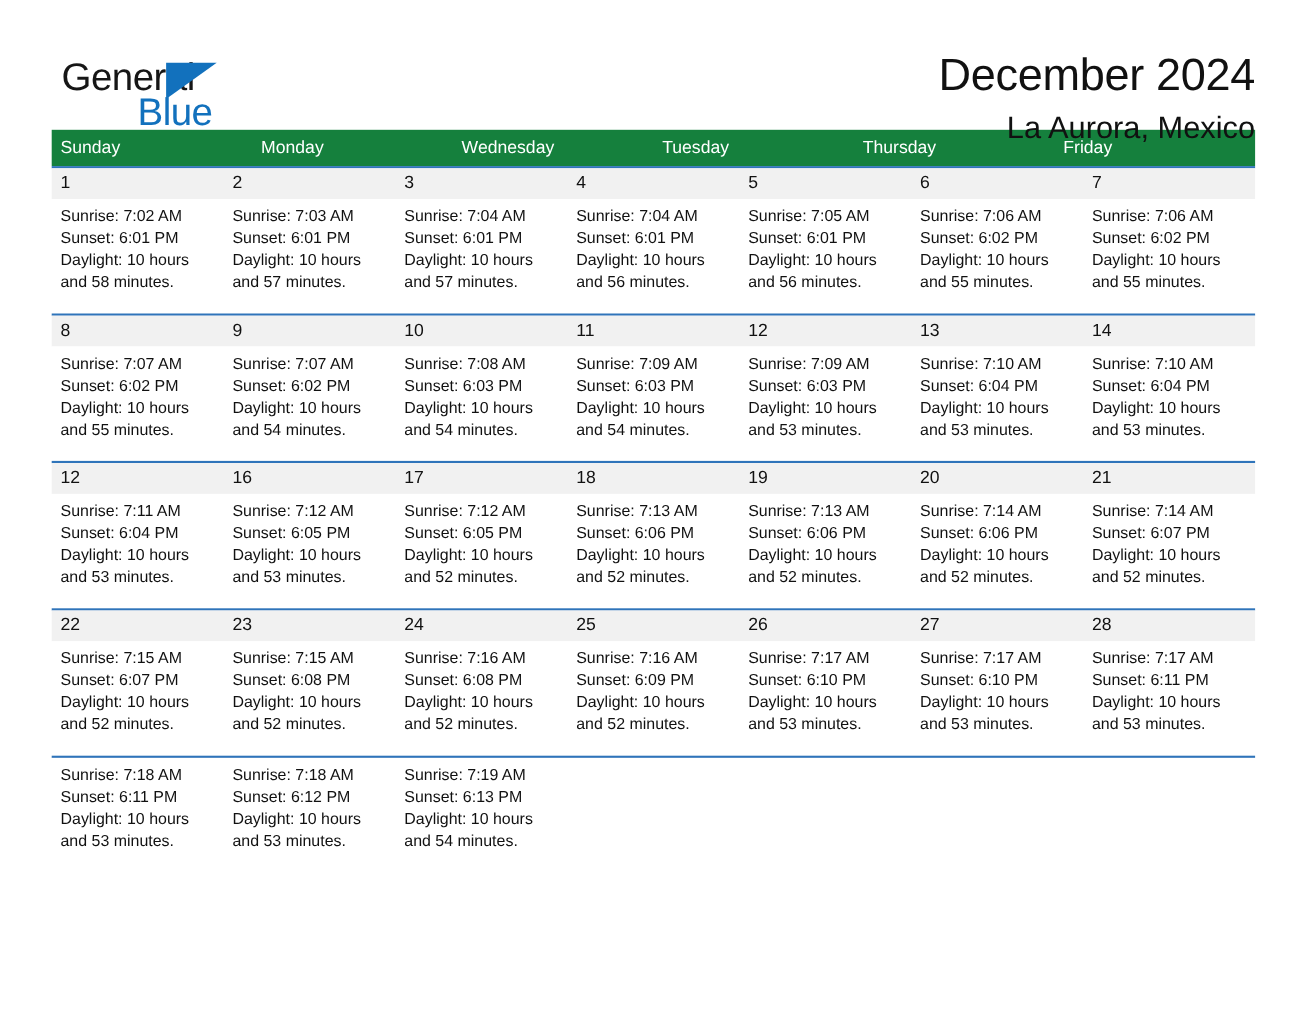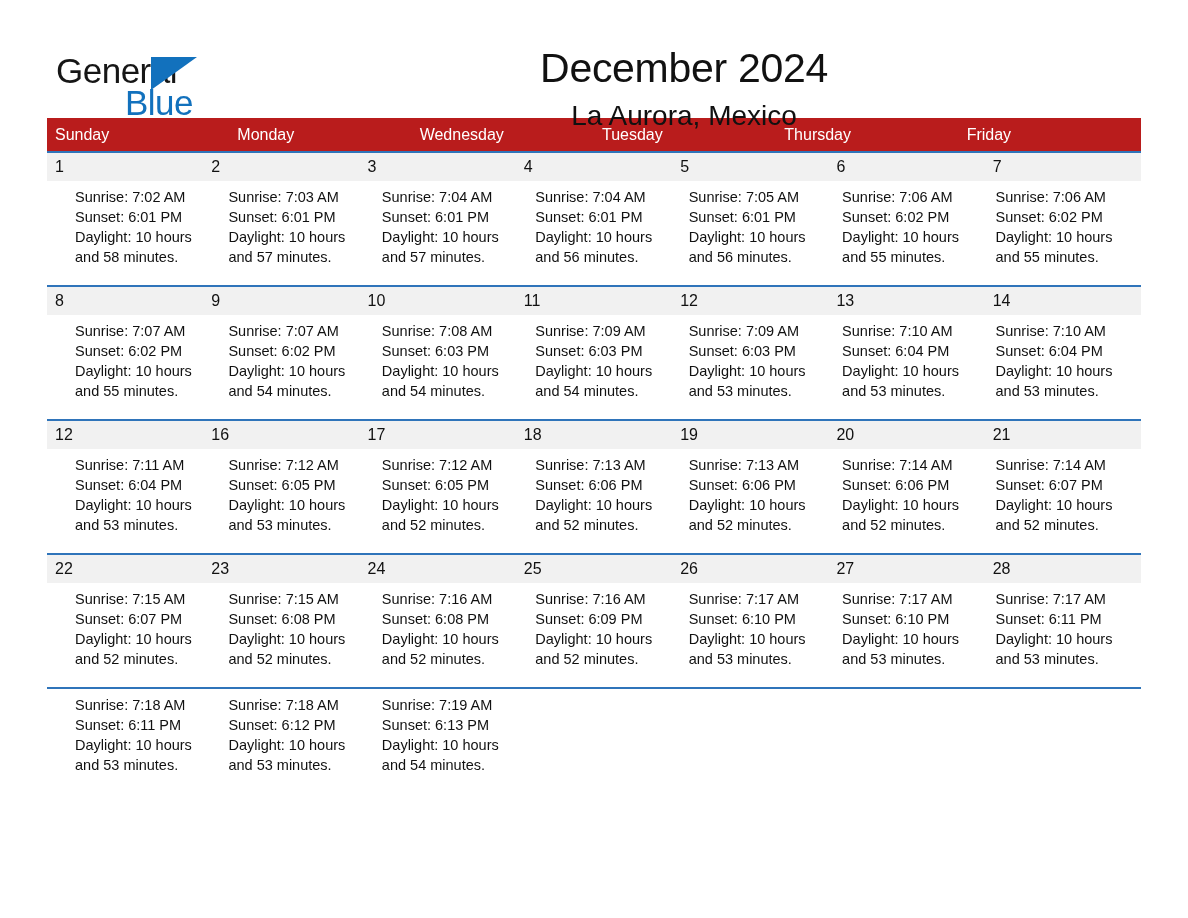--- a/index.html
+++ b/index.html
@@ -62,21 +62,21 @@
   .brand-triangle {
     position: absolute;
     left: 104px;
     top: 13px;
     width: 0;
     height: 0;
     border-top: 33px solid #1271bd;
     border-right: 46px solid transparent;
   }
   .title-block {
-    text-align: center;
+    text-align: right;
     flex: 1 1 auto;
     padding-top: 0px;
   }
   .cal-title {
     font-size: 41px;
     line-height: 48px;
     color: #111111;
     letter-spacing: -0.3px;
     font-family: "Liberation Sans", sans-serif;
   }
@@ -88,21 +88,21 @@
     font-family: "Liberation Sans", sans-serif;
   }
 
   
   .calendar {
     margin-top: 6px;
     width: 1094px;
   }
   .weekday-header {
     display: flex;
-    background: #b91c1c;
+    background: #15803d;
     height: 33px;
   }
   .weekday-cell {
     flex: 1 1 0;
     color: #ffffff;
     font-size: 16px;
     line-height: 33px;
     padding-left: 8px;
     box-sizing: border-box;
     white-space: nowrap;
@@ -126,21 +126,20 @@
     font-size: 16px;
     line-height: 28px;
     padding-left: 8px;
     box-sizing: border-box;
     color: #111111;
   }
   .detail-band {
     display: flex;
     background: #ffffff;
     height: 104px;
-    margin-left: 20px;
   }
   .detail-cell {
     flex: 1 1 0;
     padding: 6px 10px 0 8px;
     box-sizing: border-box;
     font-size: 14.5px;
     line-height: 20px;
     color: #111111;
   }
   .detail-cell .ln {

